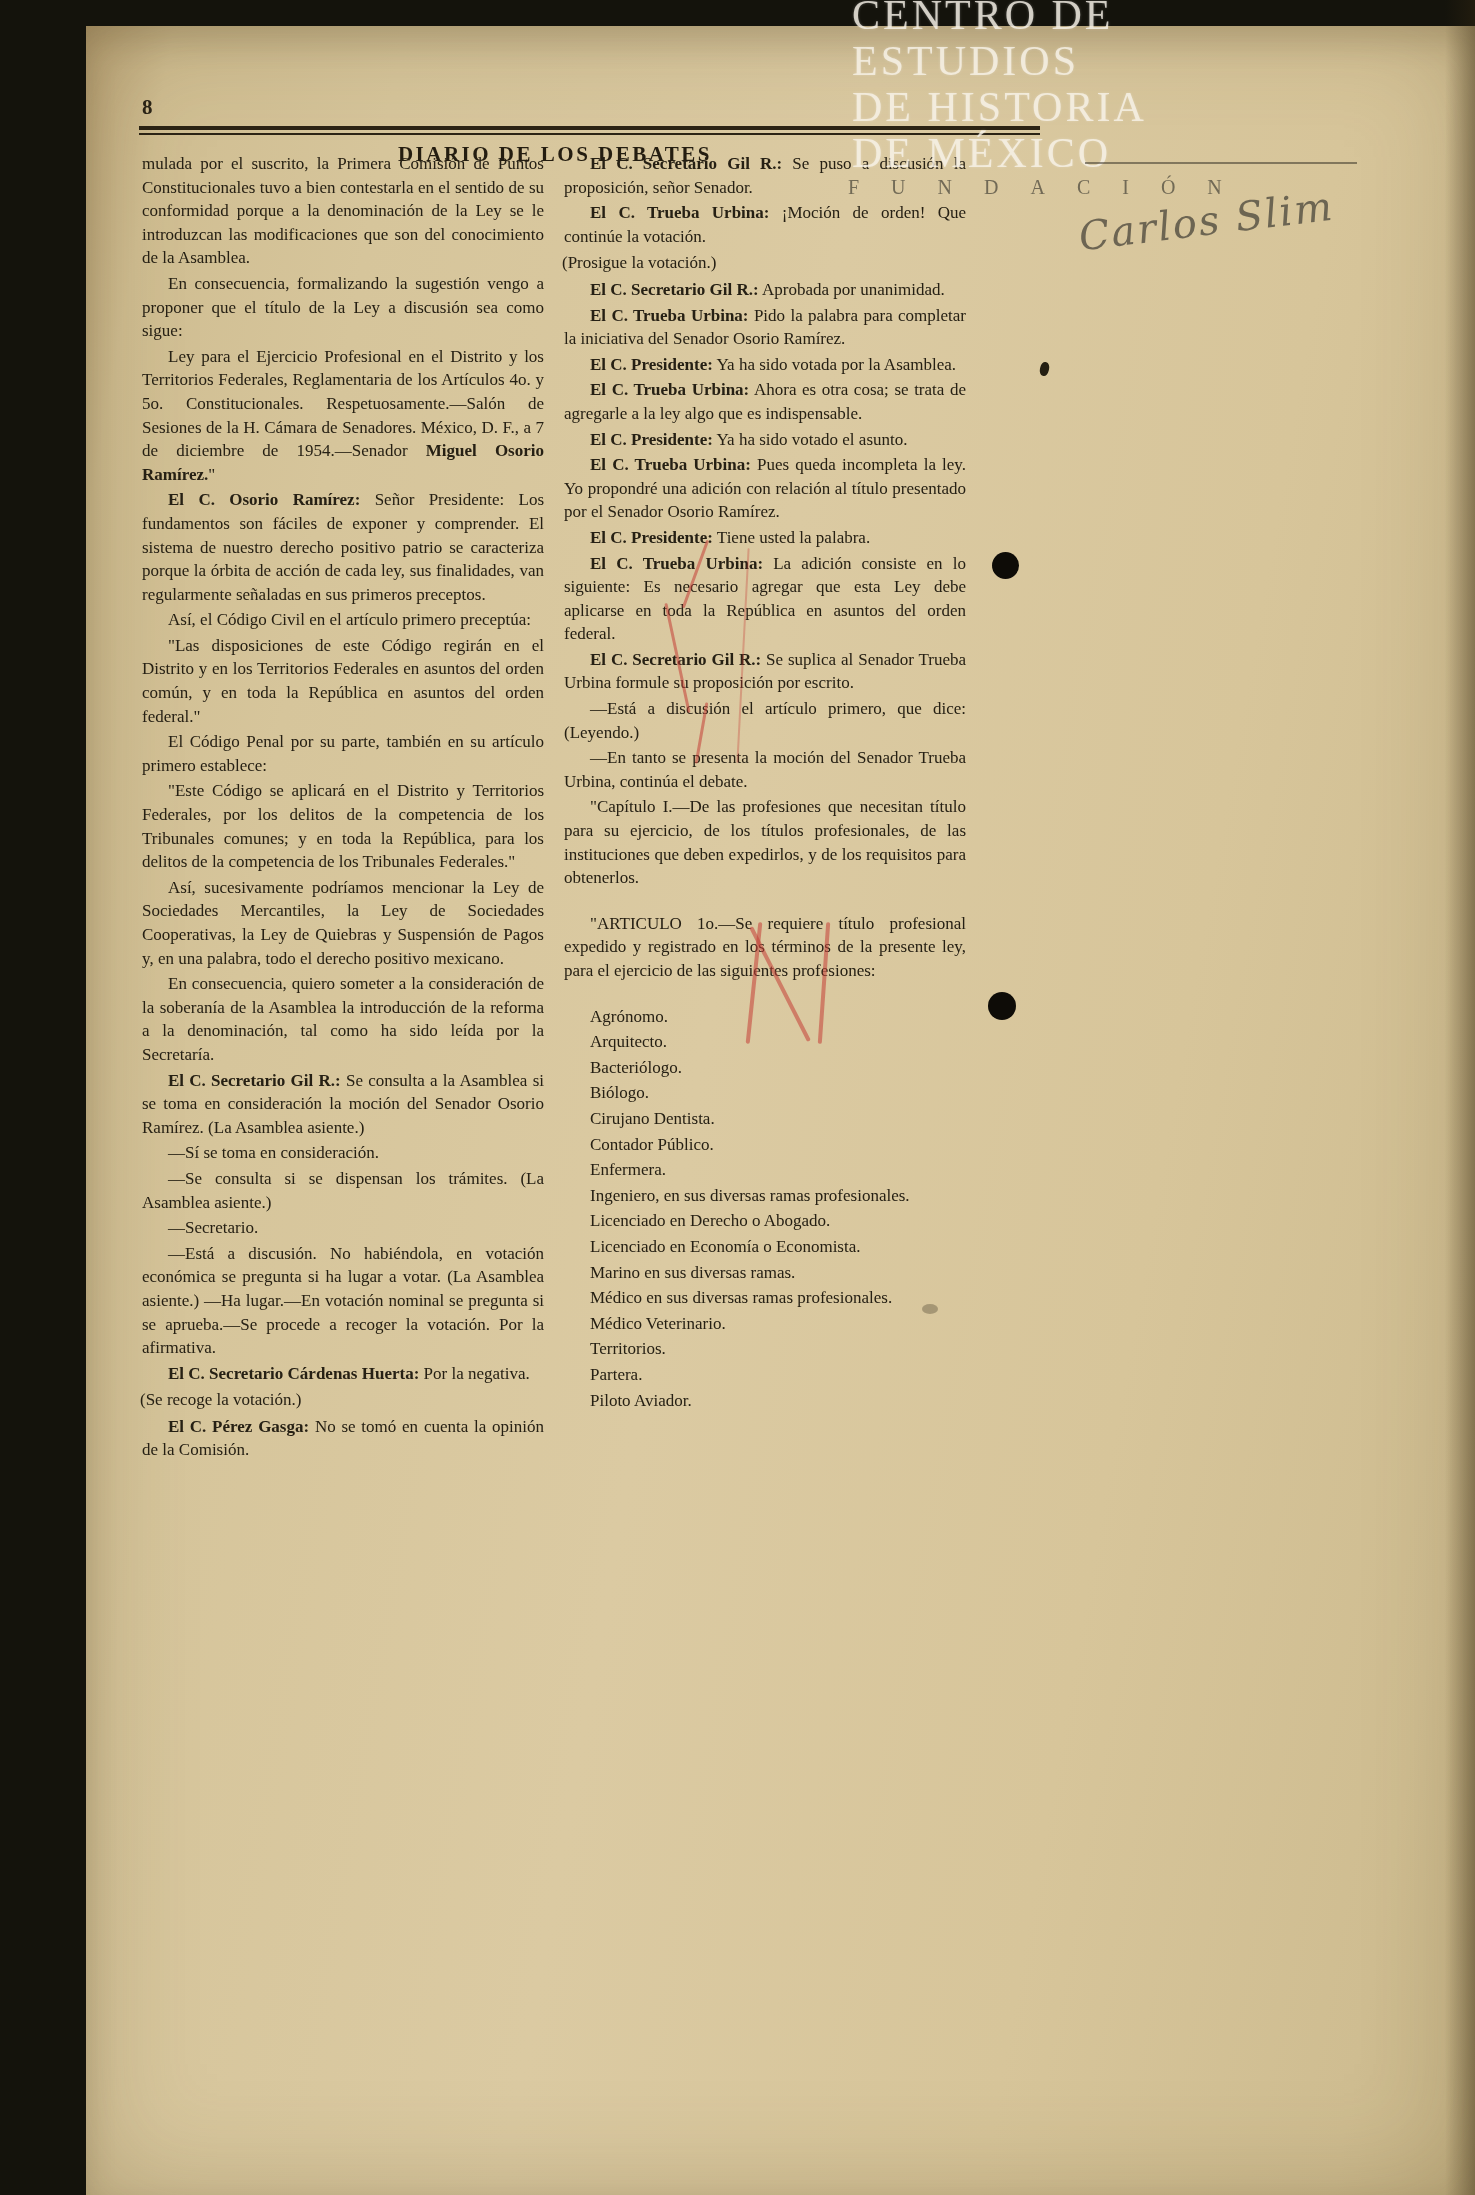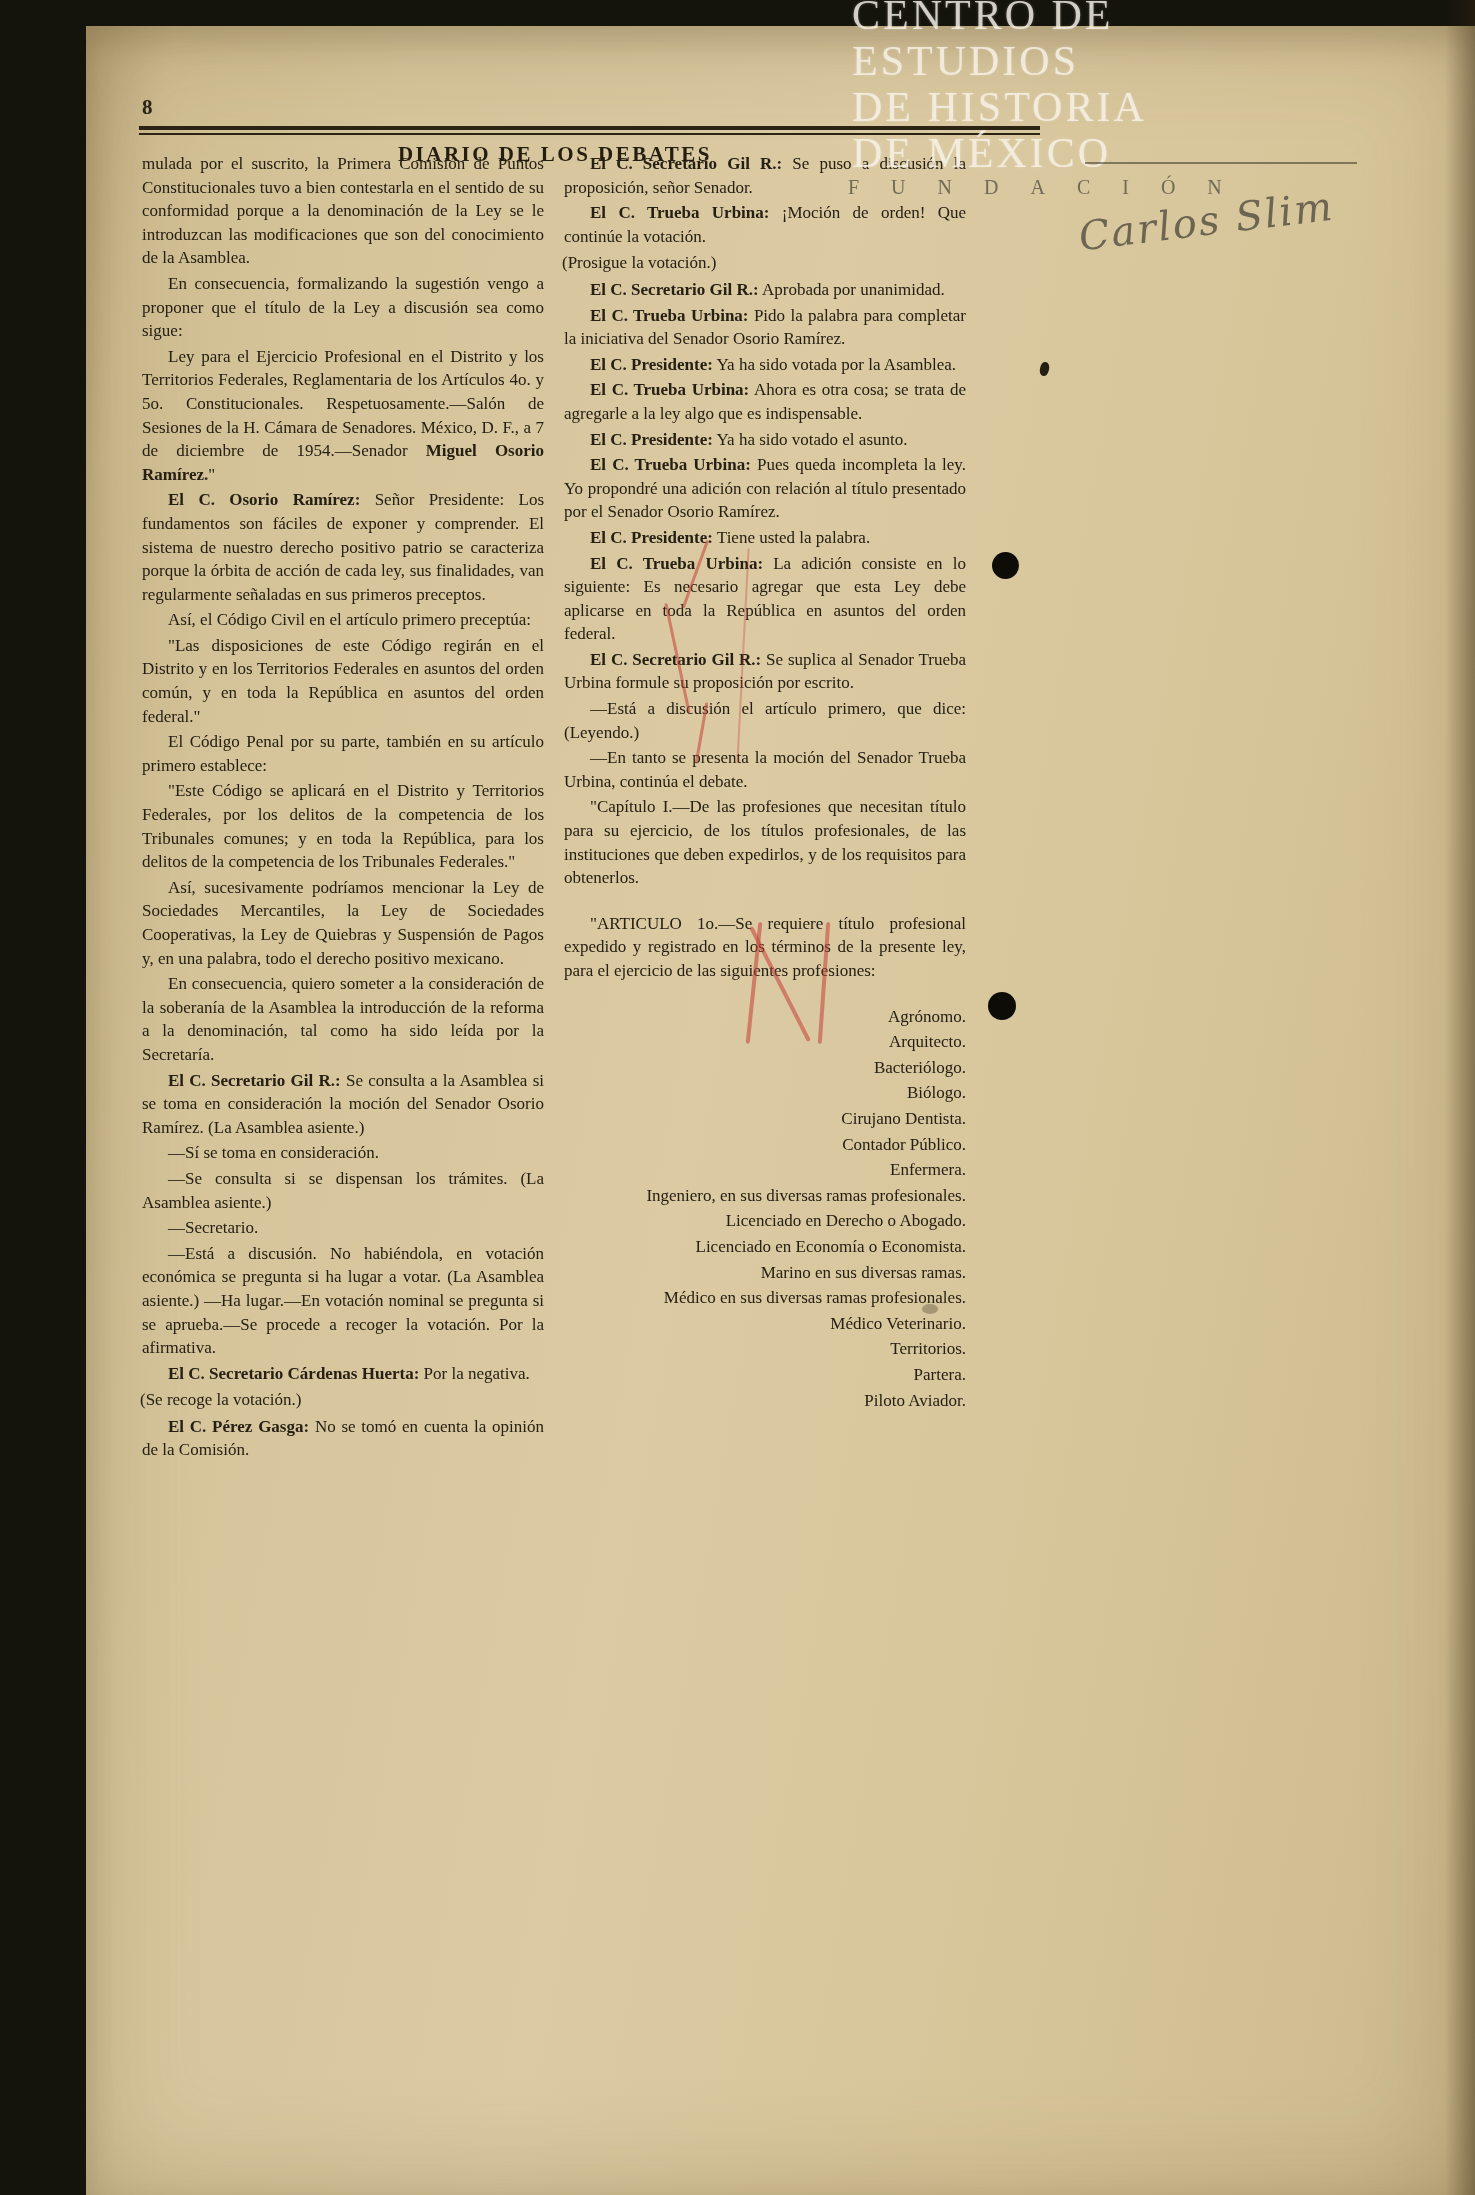--- a/index.html
+++ b/index.html
@@ -40,21 +40,21 @@
     position:absolute;top:150px;width:406px;
     font-size:17px;line-height:23.6px;color:var(--ink);
     text-align:justify;
   }
   .col-left{left:140px;}
   .col-right{left:562px;}
   .col p{margin:2px;}
   .col p.indent{text-indent:26px;}
   .col p.noindent{text-indent:0;}
   .col p.center{text-align:left;text-indent:0;margin:3px 0;}
-  .col p.list{text-indent:26px;text-align:right;}
+  .col p.list{text-indent:26px;text-align:left;}
   .col p.gap{margin-top:22px;}
   .col b{font-weight:bold;}
 
   .watermark{
     position:absolute;left:852px;top:-8px;pointer-events:none;
     font-family:"Liberation Serif", serif;
     font-size:42px;line-height:46px;letter-spacing:3px;
     color:rgba(247,243,233,.8);
     text-shadow:0 0 3px rgba(255,255,255,.25);
     white-space:nowrap;

